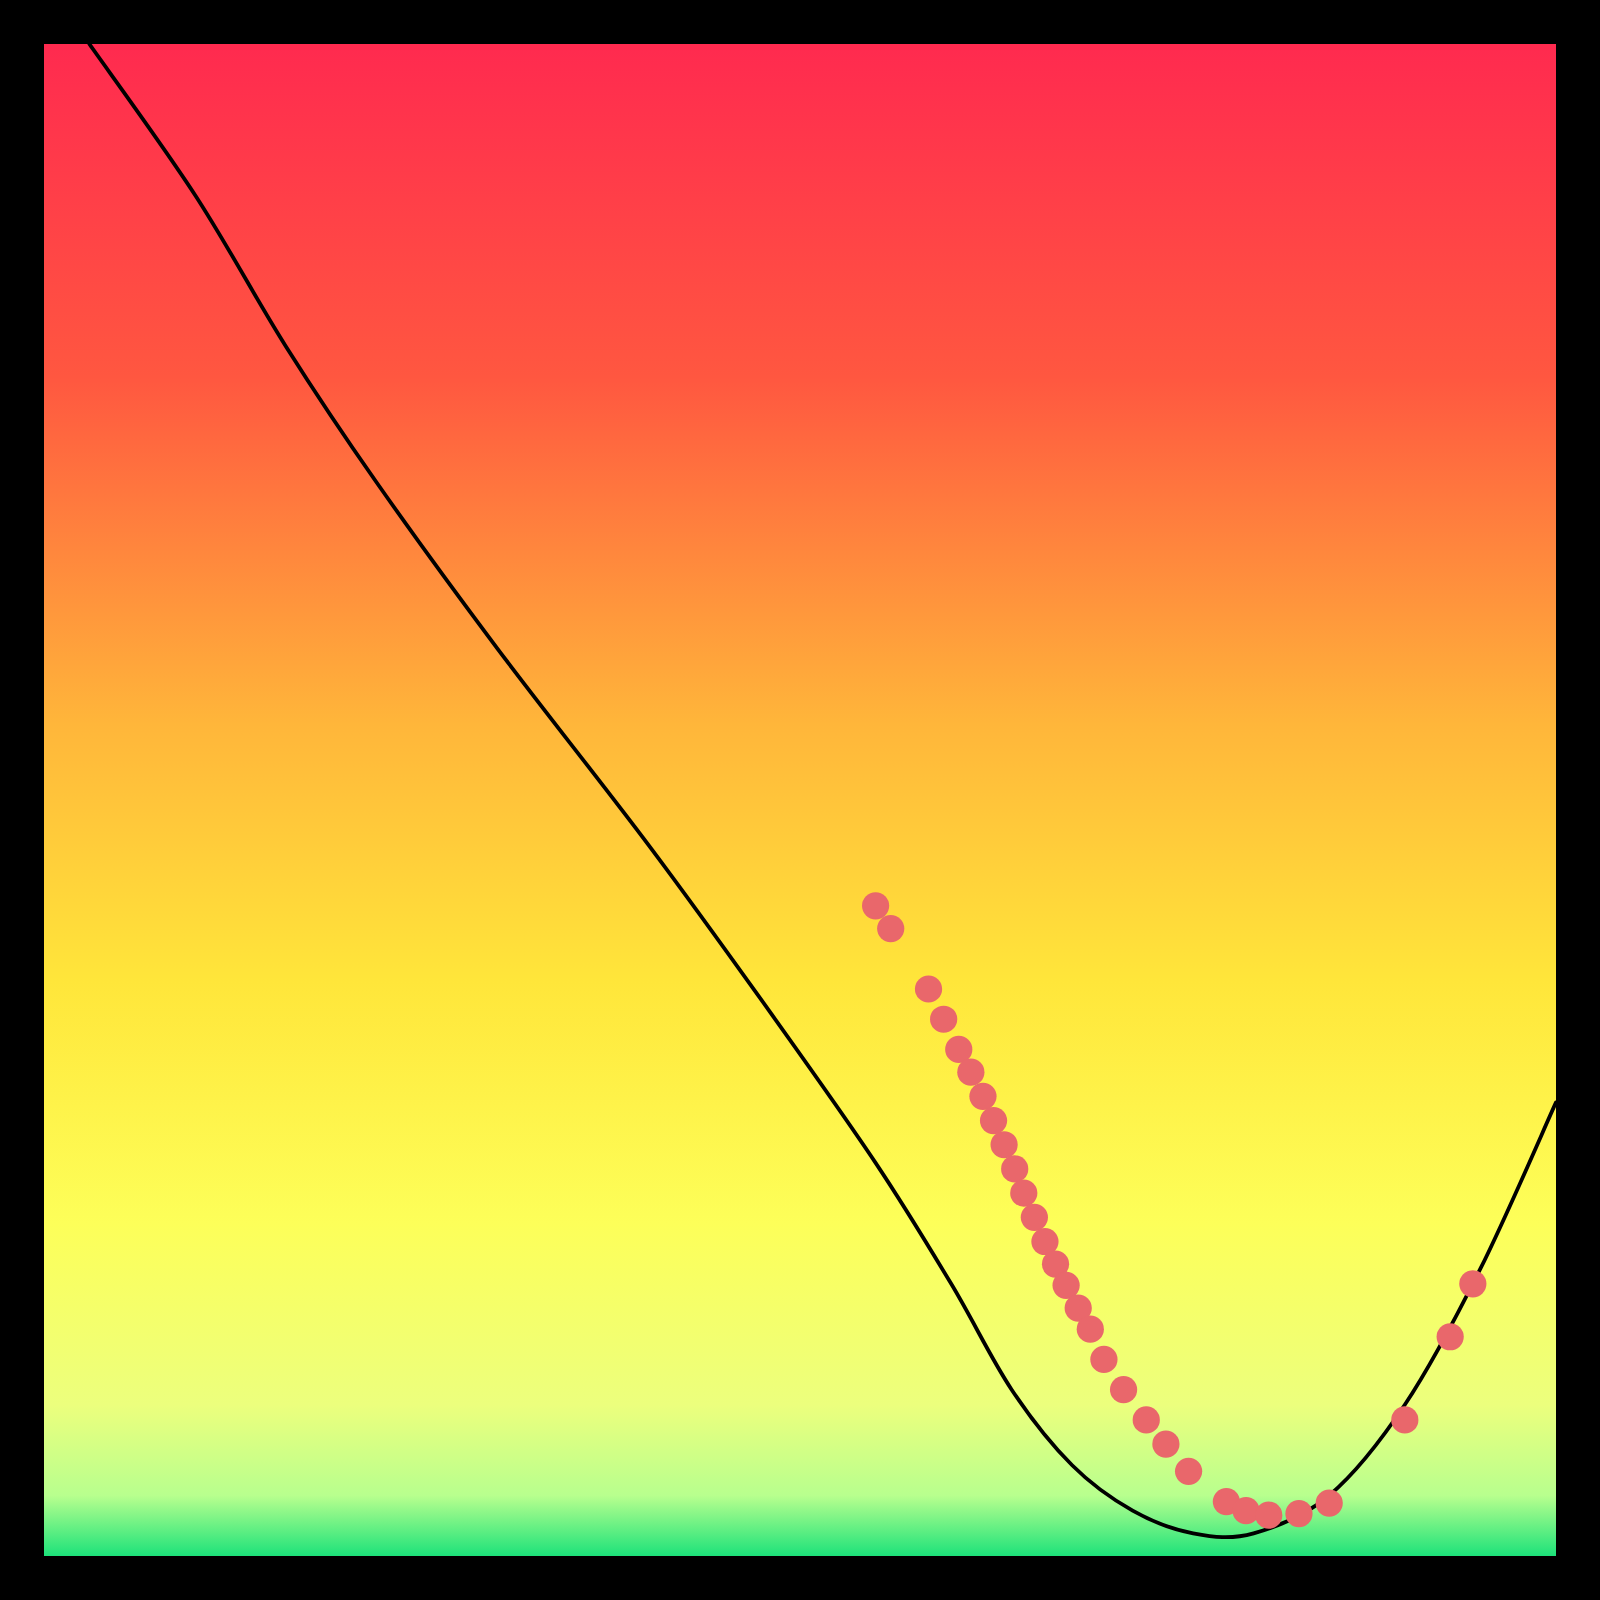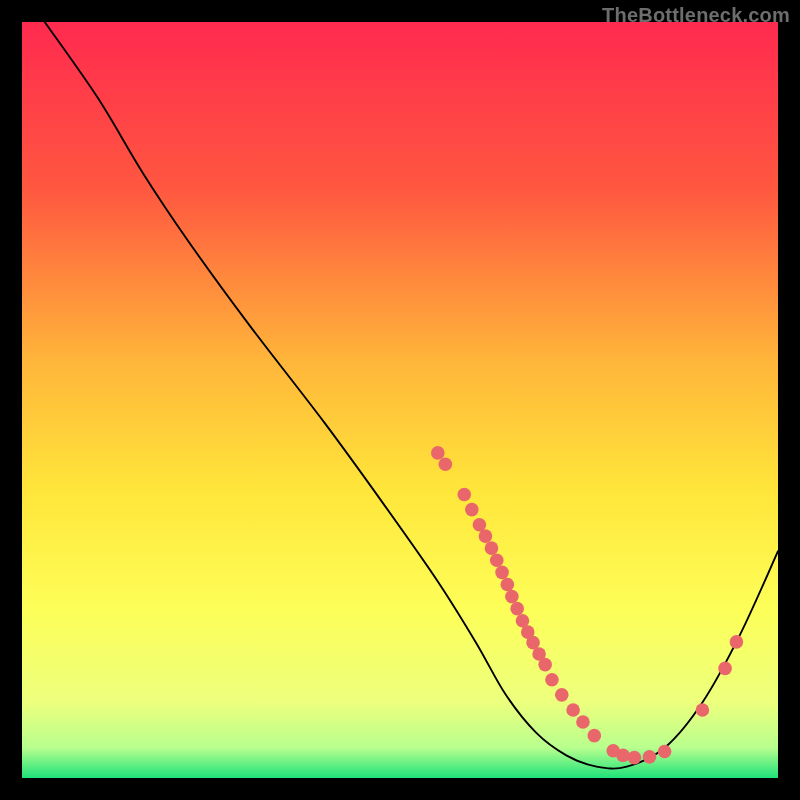--- a/index.html
+++ b/index.html
@@ -27,21 +27,20 @@
     font-weight: 600;
     color: #6d6d6d;
     letter-spacing: 0.2px;
   }
   svg { display: block; }
 </style>
 </head>
 <body>
 
 <div class="frame">
-  <div class="watermark">TheBottleneck.com</div>
   <div class="plot-area">
     <svg id="chart-svg" width="756" height="756" viewBox="0 0 756 756" preserveAspectRatio="none">
       <defs>
         <linearGradient id="bg-grad" x1="0" y1="0" x2="0" y2="1">
             <stop offset="0%" stop-color="#ff2a4f"></stop>
             <stop offset="22%" stop-color="#ff5740"></stop>
             <stop offset="45%" stop-color="#ffb63a"></stop>
             <stop offset="62%" stop-color="#ffe63a"></stop>
             <stop offset="78%" stop-color="#fdff59"></stop>
             <stop offset="90%" stop-color="#ecff7d"></stop>

